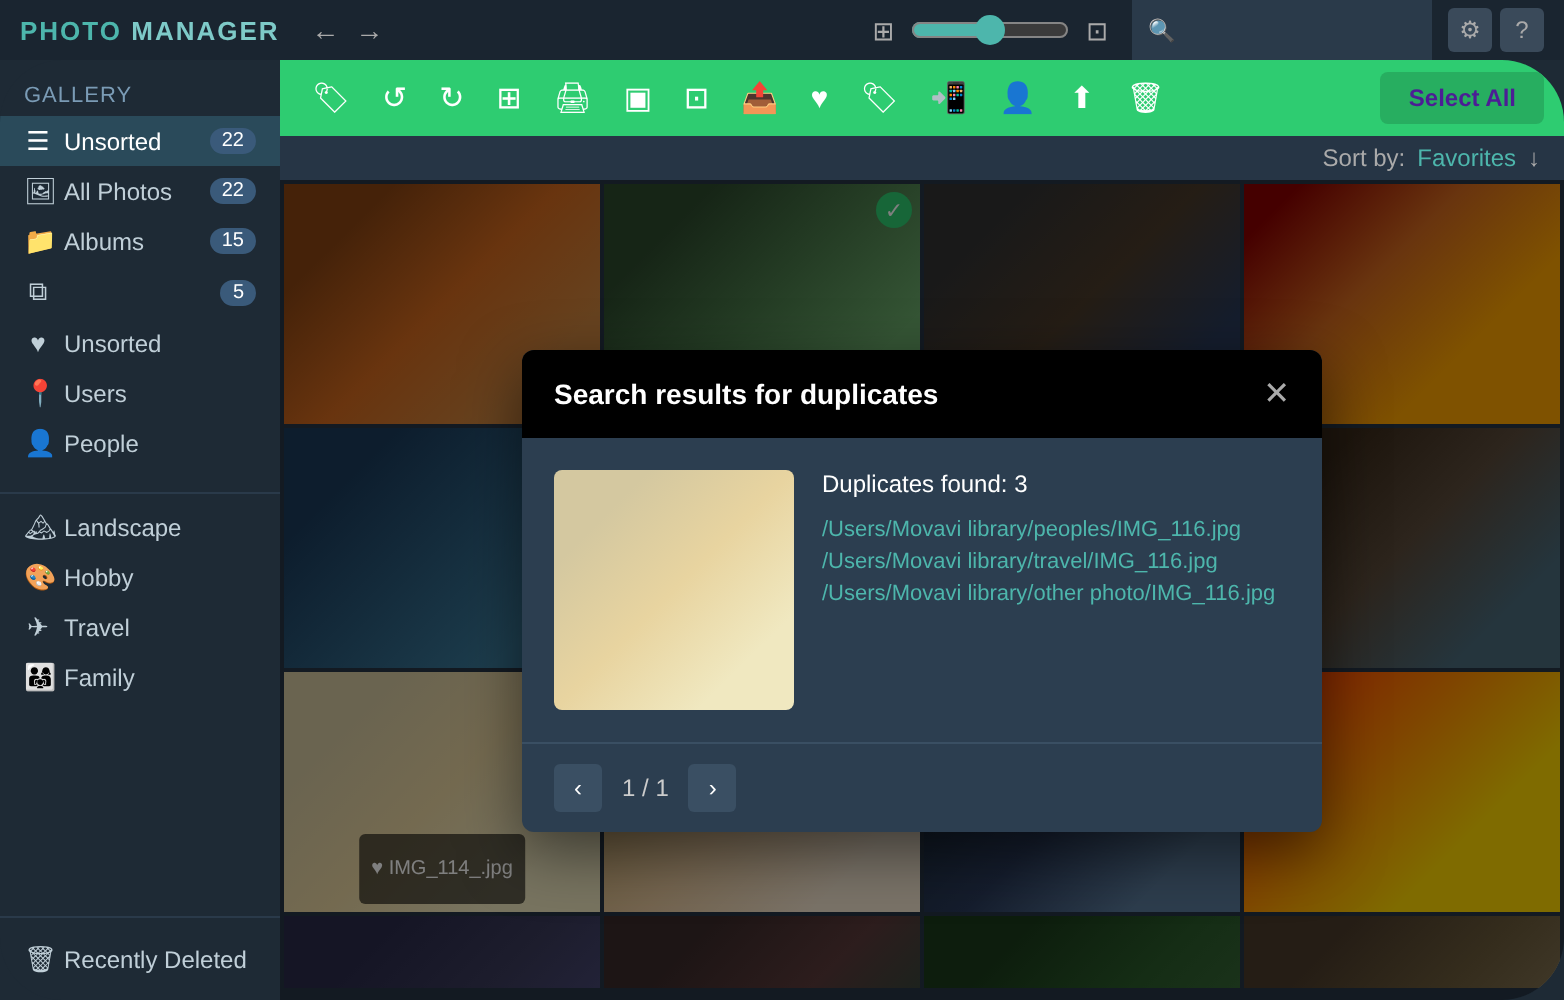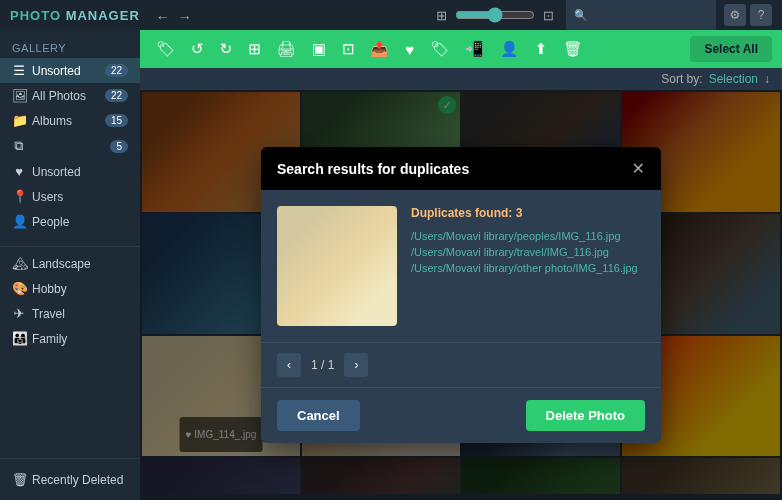--- a/index.html
+++ b/index.html
@@ -6,41 +6,41 @@
     body { font-family: -apple-system, BlinkMacSystemFont, 'Segoe UI', sans-serif; background: #1e2a35; color: #fff; width: 782px; height: 500px; overflow: hidden; }
 
     
     .app { display: flex; flex-direction: column; height: 500px; }
     .titlebar { background: #1a2530; height: 30px; display: flex; align-items: center; padding: 0 10px; flex-shrink: 0; }
     .app-title { font-size: 13px; font-weight: 700; color: #fff; letter-spacing: 1px; }
     .app-title span { color: #4db6ac; }
     .nav-controls { display: flex; gap: 8px; margin-left: 16px; }
     .nav-btn { background: none; border: none; color: #aaa; cursor: pointer; font-size: 14px; }
 
-    .main { display: flex; flex: 1; overflow: hidden; }
+    .main { display: flex; flex: 1; overflow: hidden; border-radius: 31px; }
 
     
     .sidebar { width: 140px; background: #1e2a35; flex-shrink: 0; display: flex; flex-direction: column; overflow-y: auto; }
     .sidebar-section { padding: 8px 0; }
     .sidebar-label { font-size: 11px; color: #7a9bb5; padding: 4px 12px; text-transform: uppercase; letter-spacing: 0.5px; }
     .sidebar-item { display: flex; align-items: center; padding: 5px 12px; cursor: pointer; font-size: 12px; color: #c0cfd8; gap: 6px; }
     .sidebar-item.active { background: #2a4a5a; color: #fff; }
     .sidebar-item .badge { margin-left: auto; background: #3a5a7a; color: #fff; border-radius: 10px; padding: 1px 6px; font-size: 10px; }
     .sidebar-item .icon { width: 14px; text-align: center; font-size: 13px; }
     .sidebar-divider { height: 1px; background: #2a3a4a; margin: 4px 0; }
     .sidebar-tags-header { display: flex; align-items: center; padding: 5px 12px; }
     .sidebar-tags-label { font-size: 11px; color: #7a9bb5; text-transform: uppercase; letter-spacing: 0.5px; flex: 1; }
     .add-tag-btn { background: none; border: none; color: #4db6ac; cursor: pointer; font-size: 16px; line-height: 1; }
     .sidebar-footer { margin-top: auto; padding: 8px 0; border-top: 1px solid #2a3a4a; }
 
     
     .toolbar { background: #2ecc71; height: 38px; display: flex; align-items: center; padding: 0 10px; gap: 4px; flex-shrink: 0; }
     .toolbar-btn { background: none; border: none; color: #fff; cursor: pointer; font-size: 15px; padding: 4px 6px; border-radius: 3px; }
     .toolbar-spacer { flex: 1; }
-    .toolbar-action-btn { background: #27ae60; border: none; color: #0f172a; cursor: pointer; font-size: 12px; padding: 6px 14px; border-radius: 4px; font-weight: 600; }
+    .toolbar-action-btn { background: #27ae60; border: none; color: #4c1d95; cursor: pointer; font-size: 12px; padding: 6px 14px; border-radius: 4px; font-weight: 600; }
     .toolbar-reset-btn { background: none; border: 1px solid rgba(255,255,255,0.5); color: #fff; cursor: pointer; font-size: 12px; padding: 5px 14px; border-radius: 4px; font-weight: 600; }
 
     
     .content { flex: 1; background: #263545; overflow: hidden; position: relative; }
     .sort-bar { display: flex; align-items: center; justify-content: flex-end; padding: 4px 12px; background: #263545; font-size: 12px; color: #aaa; gap: 6px; }
     .sort-filename { color: #4db6ac; }
     .sort-arrow { color: #aaa; }
 
     .photo-grid { display: grid; grid-template-columns: repeat(4, 1fr); gap: 2px; padding: 2px; height: calc(500px - 30px - 38px - 28px); overflow: hidden; }
     .photo-cell { position: relative; overflow: hidden; background: #1a2530; }
@@ -50,21 +50,21 @@
     
     .modal-overlay { position: absolute; top: 0; left: 0; right: 0; bottom: 0; background: rgba(0,0,0,0.5); display: flex; align-items: center; justify-content: center; z-index: 100; }
     .modal { background: #2c3e50; border-radius: 6px; width: 400px; overflow: hidden; box-shadow: 0 10px 30px rgba(0,0,0,0.5); }
     .modal-header { background: #000000; padding: 12px 16px; display: flex; align-items: center; }
     .modal-title { font-size: 14px; font-weight: 600; color: #fff; flex: 1; }
     .modal-close { background: none; border: none; color: #aaa; cursor: pointer; font-size: 16px; }
     .modal-body { padding: 16px; display: flex; gap: 14px; }
     .modal-preview { width: 120px; height: 120px; flex-shrink: 0; background: #1a2530; border-radius: 4px; overflow: hidden; }
     .modal-info { flex: 1; }
     .modal-count { font-size: 12px; color: #ccc; margin-bottom: 10px; }
-    .modal-count span { color: #fdba74; font-weight: 700; }
+    .modal-count span { color: #ffffff; font-weight: 400; }
     .modal-path { font-size: 11px; color: #4db6ac; margin-bottom: 4px; cursor: pointer; }
     .modal-nav { display: flex; align-items: center; gap: 10px; padding: 10px 16px; border-top: 1px solid #3a4f63; }
     .modal-nav-btn { background: #3a4f63; border: none; color: #fff; cursor: pointer; width: 24px; height: 24px; border-radius: 3px; display: flex; align-items: center; justify-content: center; font-size: 12px; }
     .modal-nav-info { font-size: 12px; color: #ccc; }
     .modal-footer { display: flex; align-items: center; padding: 12px 16px; border-top: 1px solid #3a4f63; gap: 8px; }
     .modal-cancel-btn { background: #3a5a7a; border: none; color: #fff; cursor: pointer; font-size: 13px; padding: 8px 20px; border-radius: 4px; font-weight: 600; }
     .modal-delete-btn { background: #2ecc71; border: none; color: #fff; cursor: pointer; font-size: 13px; padding: 8px 20px; border-radius: 4px; font-weight: 600; margin-left: auto; }
 
     
     .c1 { background: linear-gradient(135deg, #8B4513 20%, #D2691E 50%, #CD853F 80%); }
@@ -193,21 +193,21 @@
         <button class="toolbar-btn" title="Share">📲</button>
         <button class="toolbar-btn" title="Person">👤</button>
         <button class="toolbar-btn" title="Upload">⬆</button>
         <button class="toolbar-btn" title="Delete">🗑</button>
         <div class="toolbar-spacer"></div>
         <button class="toolbar-action-btn">Select All</button>
       </div>
 
       <div class="sort-bar">
         <span>Sort by:</span>
-        <span class="sort-filename" style="cursor:pointer;">Selection</span>
+        <span class="sort-filename" style="cursor:pointer;">Favorites</span>
         <span class="sort-arrow" style="cursor:pointer;">↓</span>
       </div>
 
       <div class="content">
         <div class="photo-grid">
 
           <div class="photo-cell c1" style="height:120px;"></div>
           <div class="photo-cell c2" style="height:120px;">
             <div class="photo-check">✓</div>
           </div>
@@ -258,22 +258,18 @@
             </div>
             <div class="modal-nav">
               <button class="modal-nav-btn">‹</button>
               <span class="modal-nav-info">
                 <span>1</span>
                 <span> / </span>
                 <span>1</span>
               </span>
               <button class="modal-nav-btn">›</button>
             </div>
-            <div class="modal-footer">
-              <button class="modal-cancel-btn">Cancel</button>
-              <button class="modal-delete-btn">Delete Photo</button>
-            </div>
           </div>
         </div>
       </div>
     </div>
   </div>
 </div>
 
 </body></html>

